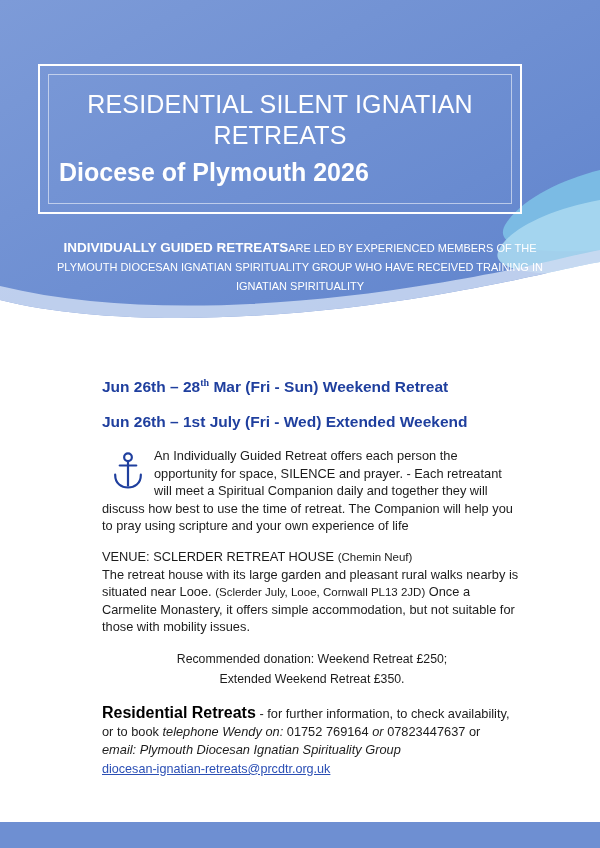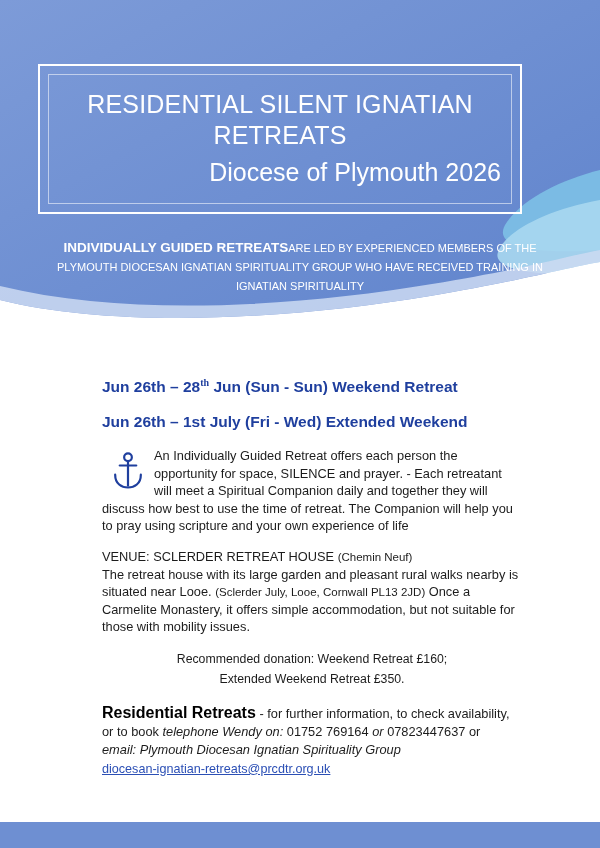--- a/index.html
+++ b/index.html
@@ -59,38 +59,38 @@
   .title-inner {
     position: absolute;
     left: 8px;
     top: 8px;
     right: 8px;
     bottom: 8px;
     border: 1px solid rgba(255,255,255,0.55);
     box-sizing: border-box;
     display: flex;
     flex-direction: column;
-    align-items: flex-end;
+    align-items: flex-start;
     justify-content: center;
     padding: 4px 10px;
   }
   .title-line1 {
     color: #ffffff;
     font-size: 25px;
     line-height: 31px;
     text-align: center;
     letter-spacing: 0.2px;
     font-weight: 400;
   }
   .title-line2 {
     color: #ffffff;
     font-size: 25px;
     line-height: 34px;
     text-align: center;
-    font-weight: 400;
+    font-weight: 700;
     margin-top: 4px;
   }
 
   
   .subtitle {
     position: absolute;
     left: 44px;
     top: 238px;
     width: 512px;
     text-align: center;
@@ -229,21 +229,21 @@
     </div>
 
     <div class="subtitle">
       <span class="bold">INDIVIDUALLY GUIDED RETREATS</span><span class="sc">ARE LED BY EXPERIENCED MEMBERS OF THE PLYMOUTH DIOCESAN IGNATIAN SPIRITUALITY GROUP WHO HAVE RECEIVED TRAINING IN IGNATIAN SPIRITUALITY</span>
     </div>
   </div>
 
   <div class="content">
 
     <div class="date-head">
-      <span>Jun 26th – 28</span><sup>th</sup><span> Jun (Sun - Sun) Weekend Retreat</span>
+      <span>Jun 26th – 28</span><sup>th</sup><span> Mar (Fri - Sun) Weekend Retreat</span>
     </div>
 
     <div class="date-head">Jun 26th – 1st July (Fri - Wed) Extended Weekend</div>
 
     <div class="anchor-para">
       <svg class="anchor-icon" viewBox="0 0 48 48">
         <g stroke="#1f3f9e" stroke-width="2.4" fill="none" stroke-linecap="round">
           <circle cx="24" cy="9" r="4.2"></circle>
           <line x1="24" y1="13.5" x2="24" y2="40"></line>
           <line x1="15" y1="18" x2="33" y2="18"></line>
@@ -255,21 +255,21 @@
 
     <div class="para">
       <span>VENUE: SCLERDER RETREAT HOUSE</span>
       <span class="small">(Chemin Neuf)</span><br>
       <span>The retreat house with its large garden and pleasant rural walks nearby is situated near Looe.</span>
       <span class="small">(Sclerder July, Looe, Cornwall PL13 2JD)</span>
       <span>Once a Carmelite Monastery, it offers simple accommodation, but not suitable for those with mobility issues.</span>
     </div>
 
     <div class="cost-block">
-      <div class="cost-center">Recommended donation:  Weekend Retreat £160;</div>
+      <div class="cost-center">Recommended donation:  Weekend Retreat £250;</div>
       <div class="cost-center">Extended Weekend Retreat  £350.</div>
     </div>
 
     <div class="final-block">
       <span class="bold">Residential Retreats</span><span>  - for further information, to check availability, or to book</span>
       <span class="it">telephone Wendy on:</span>
       <span>01752 769164</span>
       <span class="it">or</span>
       <span>07823447637 or</span><br>
       <span class="it">email:</span>

